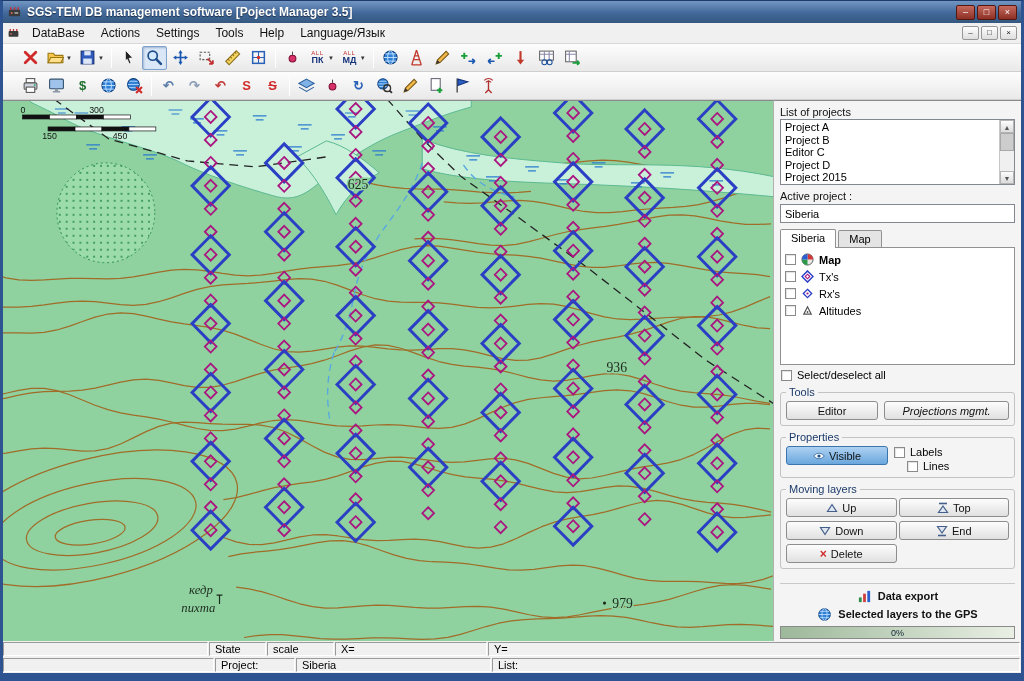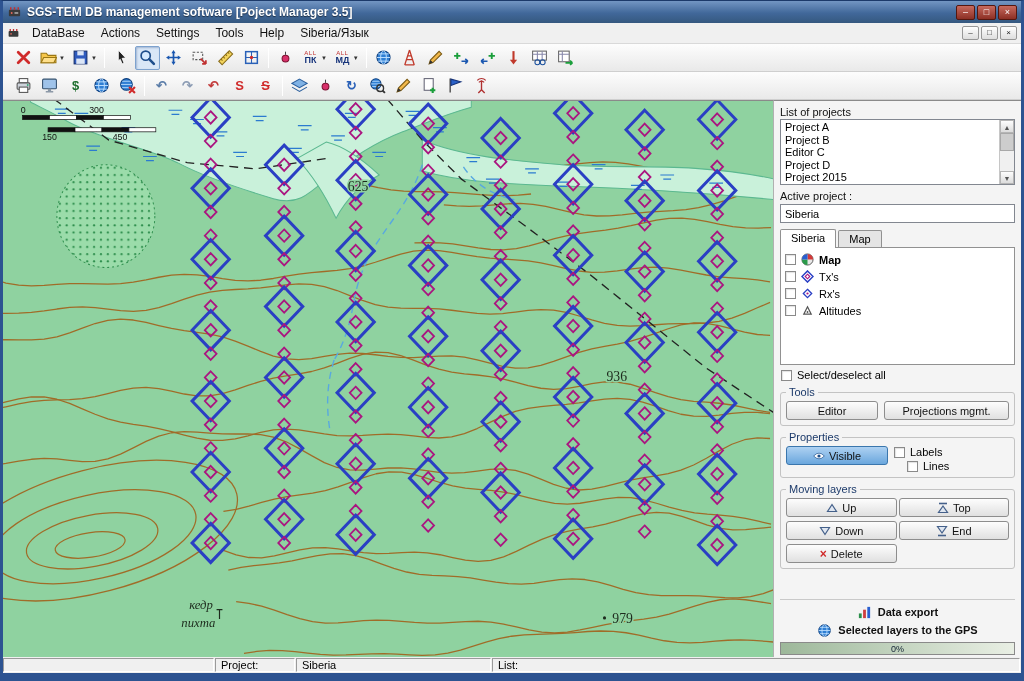--- a/index.html
+++ b/index.html
@@ -11,21 +11,21 @@
   .titlebar{height:22px;background:linear-gradient(180deg,#7396c3,#41689a 55%,#35587f);display:flex;align-items:center;padding:4px 4px;gap:5px;flex:0 0 auto;}
   .titlebar .ttl{color:#fff;font-weight:bold;font-size:12px;text-shadow:0 1px 1px rgba(0,0,0,.55);flex:1;white-space:nowrap;overflow:hidden;}
   .twin-btns{display:flex;gap:2px;}
   .wbtn{width:19px;height:15px;border:1px solid #55170f;border-radius:2px;background:linear-gradient(#c76a5e,#8c2f24);color:#fff;font-size:9px;line-height:13px;text-align:center;}
   
   .menubar{height:21px;background:#f0f0f0;border-bottom:1px solid #d9d9d9;display:flex;align-items:center;padding:0 4px;gap:1px;flex:0 0 auto;}
   .menu-item{padding:2px 8px;color:#111;}
   .mdi-btns{margin-left:auto;display:flex;gap:2px;}
   .mbtn{width:17px;height:14px;border:1px solid #979797;border-radius:2px;background:linear-gradient(#fefefe,#dedede);color:#222;font-size:8px;line-height:12px;text-align:center;}
   
-  .toolbar{height:28px;background:linear-gradient(#fdfdfd,#e9e9e9);border-bottom:1px solid #cfcfcf;display:flex;align-items:center;padding:0 8px;gap:1px;flex:0 0 auto;}
+  .toolbar{height:28px;background:linear-gradient(#fdfdfd,#e9e9e9);border-bottom:1px solid #cfcfcf;display:flex;align-items:center;padding:0 15px;gap:1px;flex:0 0 auto;}
   .tbtn{height:24px;min-width:25px;display:flex;align-items:center;justify-content:center;border:1px solid transparent;border-radius:2px;padding:0 2px;}
   .tbtn.pressed{background:#d9e7f7;border-color:#7da2ce;box-shadow:inset 1px 1px 2px rgba(60,90,140,.35);}
   .tbicon{width:17px;height:17px;display:flex;align-items:center;justify-content:center;}
   .tbicon svg{width:17px;height:17px;display:block;}
   .tbglyph{font-size:13px;font-weight:bold;line-height:1;}
   .stack{display:flex;flex-direction:column;align-items:center;line-height:1;}
   .stack small{font-size:6px;color:#c03030;letter-spacing:.5px;}
   .stack b{font-size:9px;color:#16337a;}
   .tb-drop{font-size:6px;color:#333;margin-left:2px;}
   .tb-sep{width:1px;height:20px;background:#c3c3c3;border-right:1px solid #fff;margin:0 3px;}
@@ -102,21 +102,21 @@
           <path d="M4 5 V2.5 M8 5 V2.5 M12 5 V2.5" stroke="#c23030" stroke-width="1.6"></path>
           <circle cx="5" cy="8.5" r="1" fill="#e86a5a"></circle>
         </svg>
       </span>
     <span id="menuItems" style="display:flex;">
         <div class="menu-item">DataBase</div>
         <div class="menu-item">Actions</div>
         <div class="menu-item">Settings</div>
         <div class="menu-item">Tools</div>
         <div class="menu-item">Help</div>
-        <div class="menu-item">Siberia/Язык</div>
+        <div class="menu-item">Language/Язык</div>
       </span>
     <span class="mdi-btns">
       <span class="mbtn">–</span>
       <span class="mbtn">□</span>
       <span class="mbtn">×</span>
     </span>
   </div>
 
   <div class="toolbar" id="tb1">
       <div class="tbtn">
@@ -788,21 +788,21 @@
 
       <label class="cb-row">
         <span class="cb"></span>
         <span>Select/deselect all</span>
       </label>
 
       <fieldset class="group">
         <legend>Tools</legend>
         <div class="row">
           <button class="btn" style="width:92px;">Editor</button>
-          <button class="btn" style="flex:1;">Projections mgmt.</button>
+          <button class="btn" style="flex:1;font-style:italic;">Projections mgmt.</button>
         </div>
       </fieldset>
 
       <fieldset class="group">
         <legend>Properties</legend>
         <div class="row">
           <button class="btn btn-visible">
             <span class="micon">
                 <svg viewBox="0 0 18 10">
                   <path d="M1 5 Q9 -3.5 17 5 Q9 13.5 1 5 Z" fill="#fff" stroke="#1d4e89"></path>
@@ -893,19 +893,26 @@
         <span>Selected layers to the GPS</span>
       </div>
 
       <div class="progress">
           <span>0%</span>
         </div>
     </div>
   </div>
 
   <div class="status">
+    <div class="scell r1c1"></div>
+    <div class="scell r1c2">State</div>
+    <div class="scell r1c3">scale</div>
+    <div class="scell r1c4">X=</div>
+    <div class="scell r1c5">Y=</div>
+  </div>
+  <div class="status">
     <div class="scell r2c1"></div>
     <div class="scell r2c2">Project:</div>
     <div class="scell r2c3">Siberia</div>
     <div class="scell r2c4">List:</div>
   </div>
 
 </div>
 
 </body></html>

